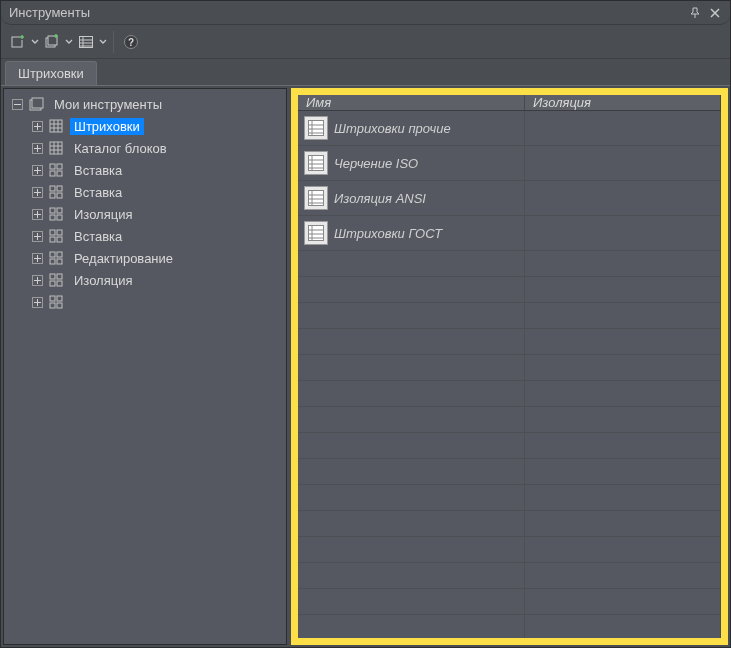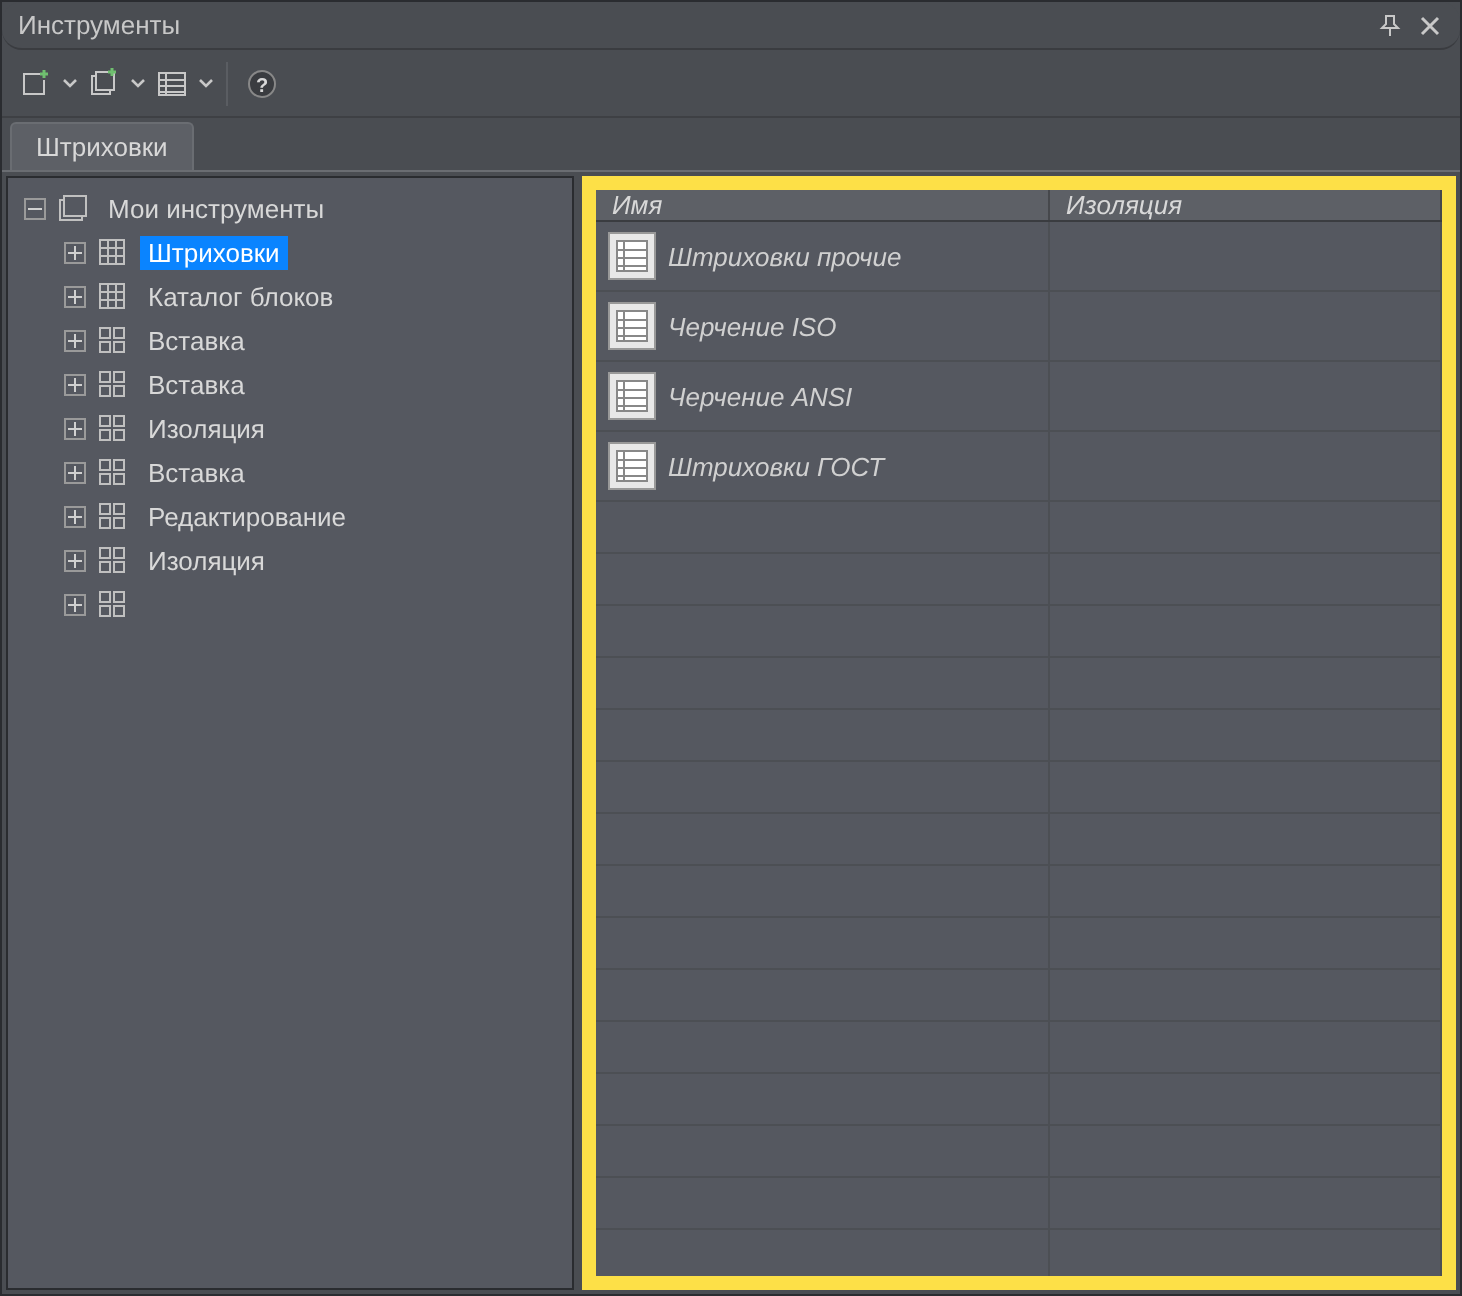--- a/index.html
+++ b/index.html
@@ -435,21 +435,21 @@
           <div class="cell cell-name">
             <div class="item-icon">
               <svg width="18" height="18" viewBox="0 0 18 18">
                 <rect x="1.5" y="1.5" width="15" height="15" fill="#fff" stroke="#888"></rect>
                 <line x1="1.5" y1="6" x2="16.5" y2="6" stroke="#888"></line>
                 <line x1="1.5" y1="10" x2="16.5" y2="10" stroke="#888"></line>
                 <line x1="1.5" y1="14" x2="16.5" y2="14" stroke="#888"></line>
                 <line x1="5" y1="1.5" x2="5" y2="16.5" stroke="#888"></line>
               </svg>
             </div>
-            <span>Черчение ANSI</span>
+            <span>Изоляция ANSI</span>
           </div>
           <div class="cell cell-desc"></div>
         </div>
         <div class="list-row">
           <div class="cell cell-name">
             <div class="item-icon">
               <svg width="18" height="18" viewBox="0 0 18 18">
                 <rect x="1.5" y="1.5" width="15" height="15" fill="#fff" stroke="#888"></rect>
                 <line x1="1.5" y1="6" x2="16.5" y2="6" stroke="#888"></line>
                 <line x1="1.5" y1="10" x2="16.5" y2="10" stroke="#888"></line>

